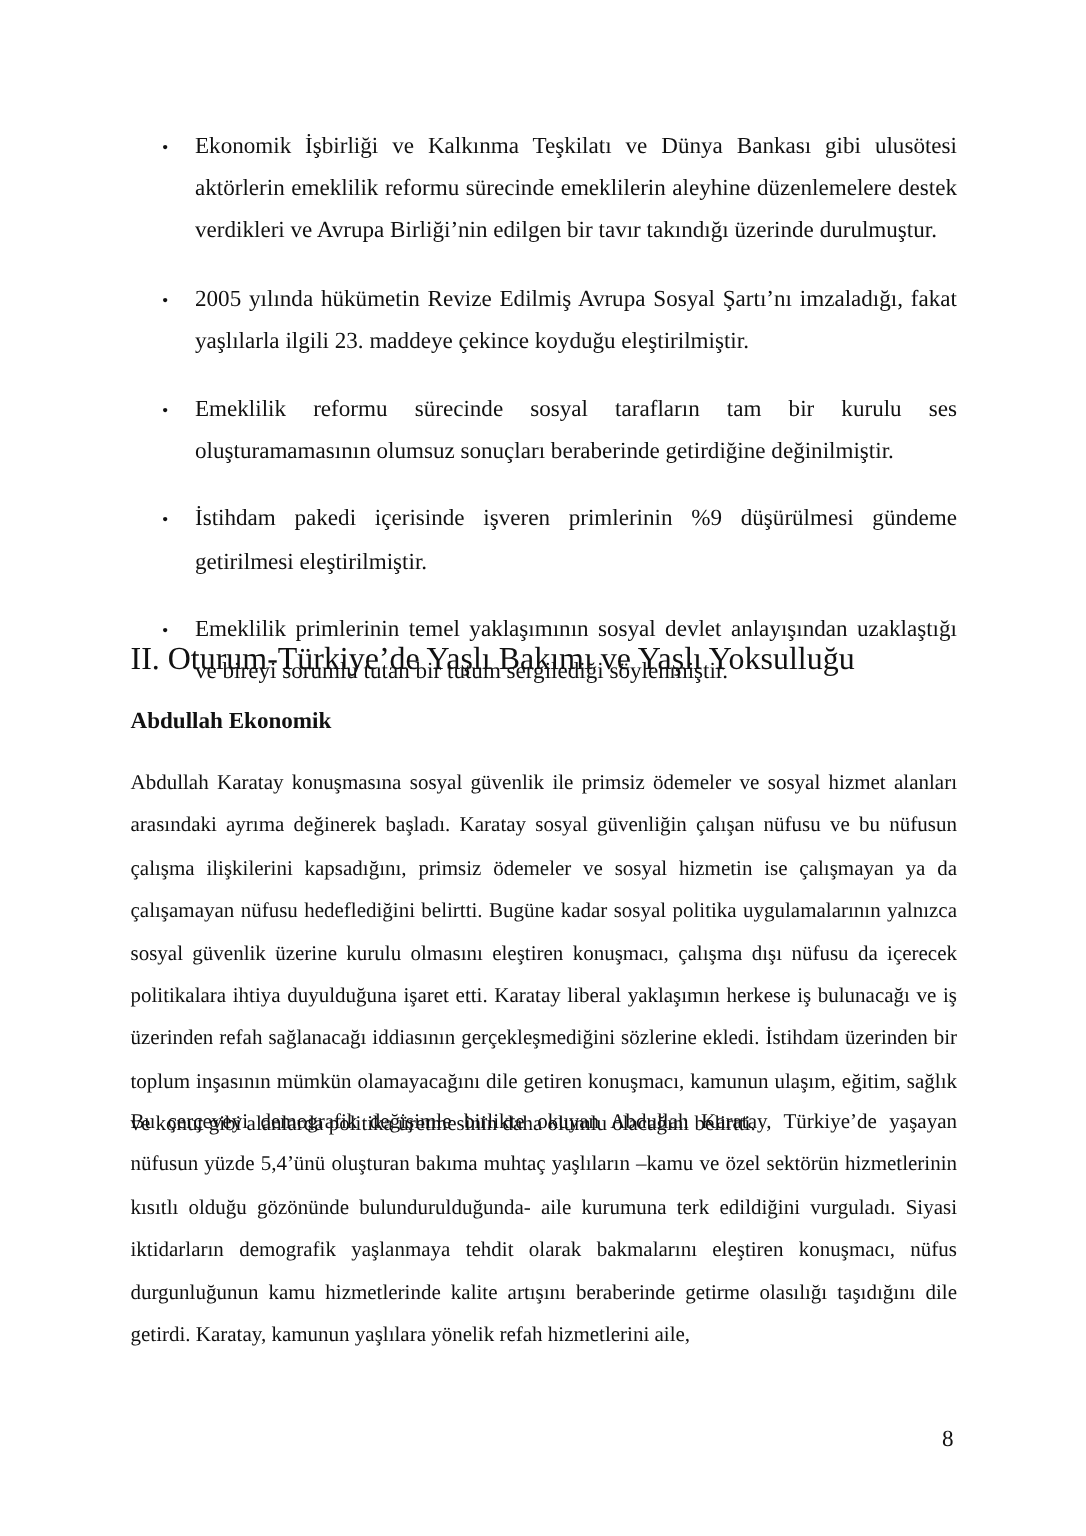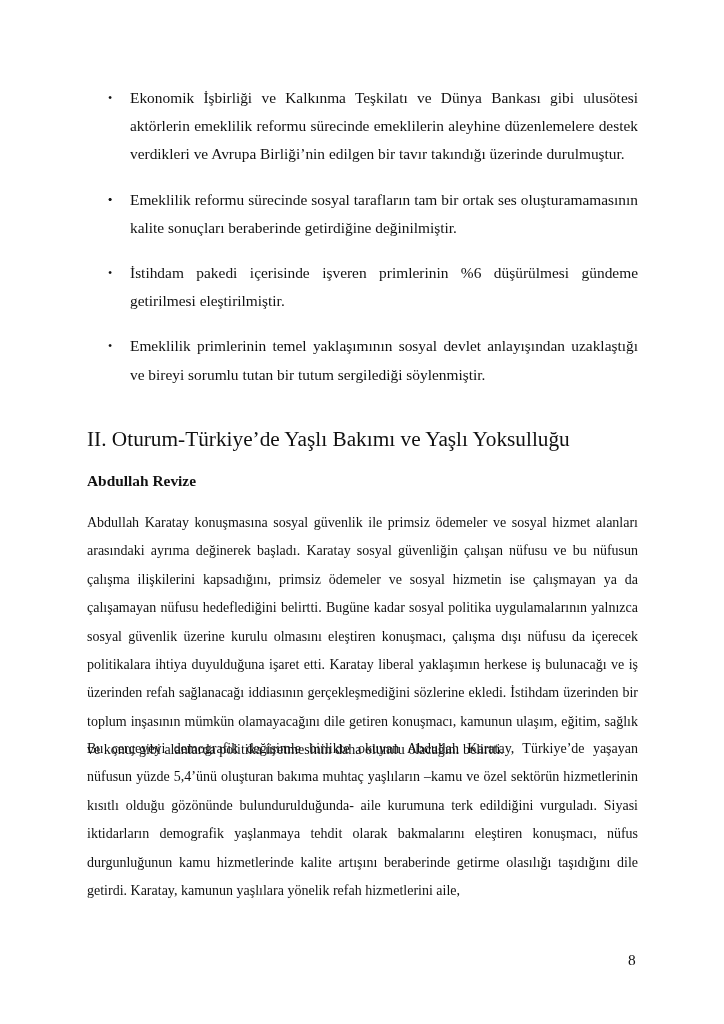--- a/index.html
+++ b/index.html
@@ -17,26 +17,26 @@
   .p1 { top: 509px; }
   .p2 { top: 735px; }
   .page-number { position: absolute; left: 628px; top: 950px; font-size: 15.4px; line-height: 20px; }
 </style>
 </head>
 <body>
 
 <div class="page">
   <ul class="bullets">
     <li class="bullet-item"><span class="dot">•</span><span>Ekonomik İşbirliği ve Kalkınma Teşkilatı ve Dünya Bankası gibi ulusötesi aktörlerin emeklilik reformu sürecinde emeklilerin aleyhine düzenlemelere destek verdikleri ve Avrupa Birliği’nin edilgen bir tavır takındığı üzerinde durulmuştur.</span></li>
-    <li class="bullet-item"><span class="dot">•</span></li>
-    <li class="bullet-item"><span class="dot">•</span><span>Emeklilik reformu sürecinde sosyal tarafların tam bir ortak ses oluşturamamasının kalite sonuçları beraberinde getirdiğine değinilmiştir.</span></li>
-    <li class="bullet-item"><span class="dot">•</span><span>İstihdam pakedi içerisinde işveren primlerinin %6 düşürülmesi gündeme getirilmesi eleştirilmiştir.</span></li>
+    <li class="bullet-item"><span class="dot">•</span><span>2005 yılında hükümetin Revize Edilmiş Avrupa Sosyal Şartı’nı imzaladığı, fakat yaşlılarla ilgili 23. maddeye çekince koyduğu eleştirilmiştir.</span></li>
+    <li class="bullet-item"><span class="dot">•</span><span>Emeklilik reformu sürecinde sosyal tarafların tam bir kurulu ses oluşturamamasının olumsuz sonuçları beraberinde getirdiğine değinilmiştir.</span></li>
+    <li class="bullet-item"><span class="dot">•</span><span>İstihdam pakedi içerisinde işveren primlerinin %9 düşürülmesi gündeme getirilmesi eleştirilmiştir.</span></li>
     <li class="bullet-item"><span class="dot">•</span><span>Emeklilik primlerinin temel yaklaşımının sosyal devlet anlayışından uzaklaştığı ve bireyi sorumlu tutan bir tutum sergilediği söylenmiştir.</span></li>
   </ul>
 
   <h2 class="heading">II. Oturum-Türkiye’de Yaşlı Bakımı ve Yaşlı Yoksulluğu</h2>
-  <h3 class="speaker">Abdullah Revize</h3>
+  <h3 class="speaker">Abdullah Ekonomik</h3>
 
   <p class="para p1">Abdullah Karatay konuşmasına sosyal güvenlik ile primsiz ödemeler ve sosyal hizmet alanları arasındaki ayrıma değinerek başladı. Karatay sosyal güvenliğin çalışan nüfusu ve bu nüfusun çalışma ilişkilerini kapsadığını, primsiz ödemeler ve sosyal hizmetin ise çalışmayan ya da çalışamayan nüfusu hedeflediğini belirtti. Bugüne kadar sosyal politika uygulamalarının yalnızca sosyal güvenlik üzerine kurulu olmasını eleştiren konuşmacı, çalışma dışı nüfusu da içerecek politikalara ihtiya duyulduğuna işaret etti. Karatay liberal yaklaşımın herkese iş bulunacağı ve iş üzerinden refah sağlanacağı iddiasının gerçekleşmediğini sözlerine ekledi. İstihdam üzerinden bir toplum inşasının mümkün olamayacağını dile getiren konuşmacı, kamunun ulaşım, eğitim, sağlık ve konut gibi alanlarda politika üretmesinin daha olumlu olacağını belirtti.</p>
   <p class="para p2">Bu çerçeveyi demografik değişimle birlikte okuyan Abdullah Karatay, Türkiye’de yaşayan nüfusun yüzde 5,4’ünü oluşturan bakıma muhtaç yaşlıların –kamu ve özel sektörün hizmetlerinin kısıtlı olduğu gözönünde bulundurulduğunda- aile kurumuna terk edildiğini vurguladı. Siyasi iktidarların demografik yaşlanmaya tehdit olarak bakmalarını eleştiren konuşmacı, nüfus durgunluğunun kamu hizmetlerinde kalite artışını beraberinde getirme olasılığı taşıdığını dile getirdi. Karatay, kamunun yaşlılara yönelik refah hizmetlerini aile,</p>
 
   <div class="page-number">8</div>
 </div>
 
 </body></html>

